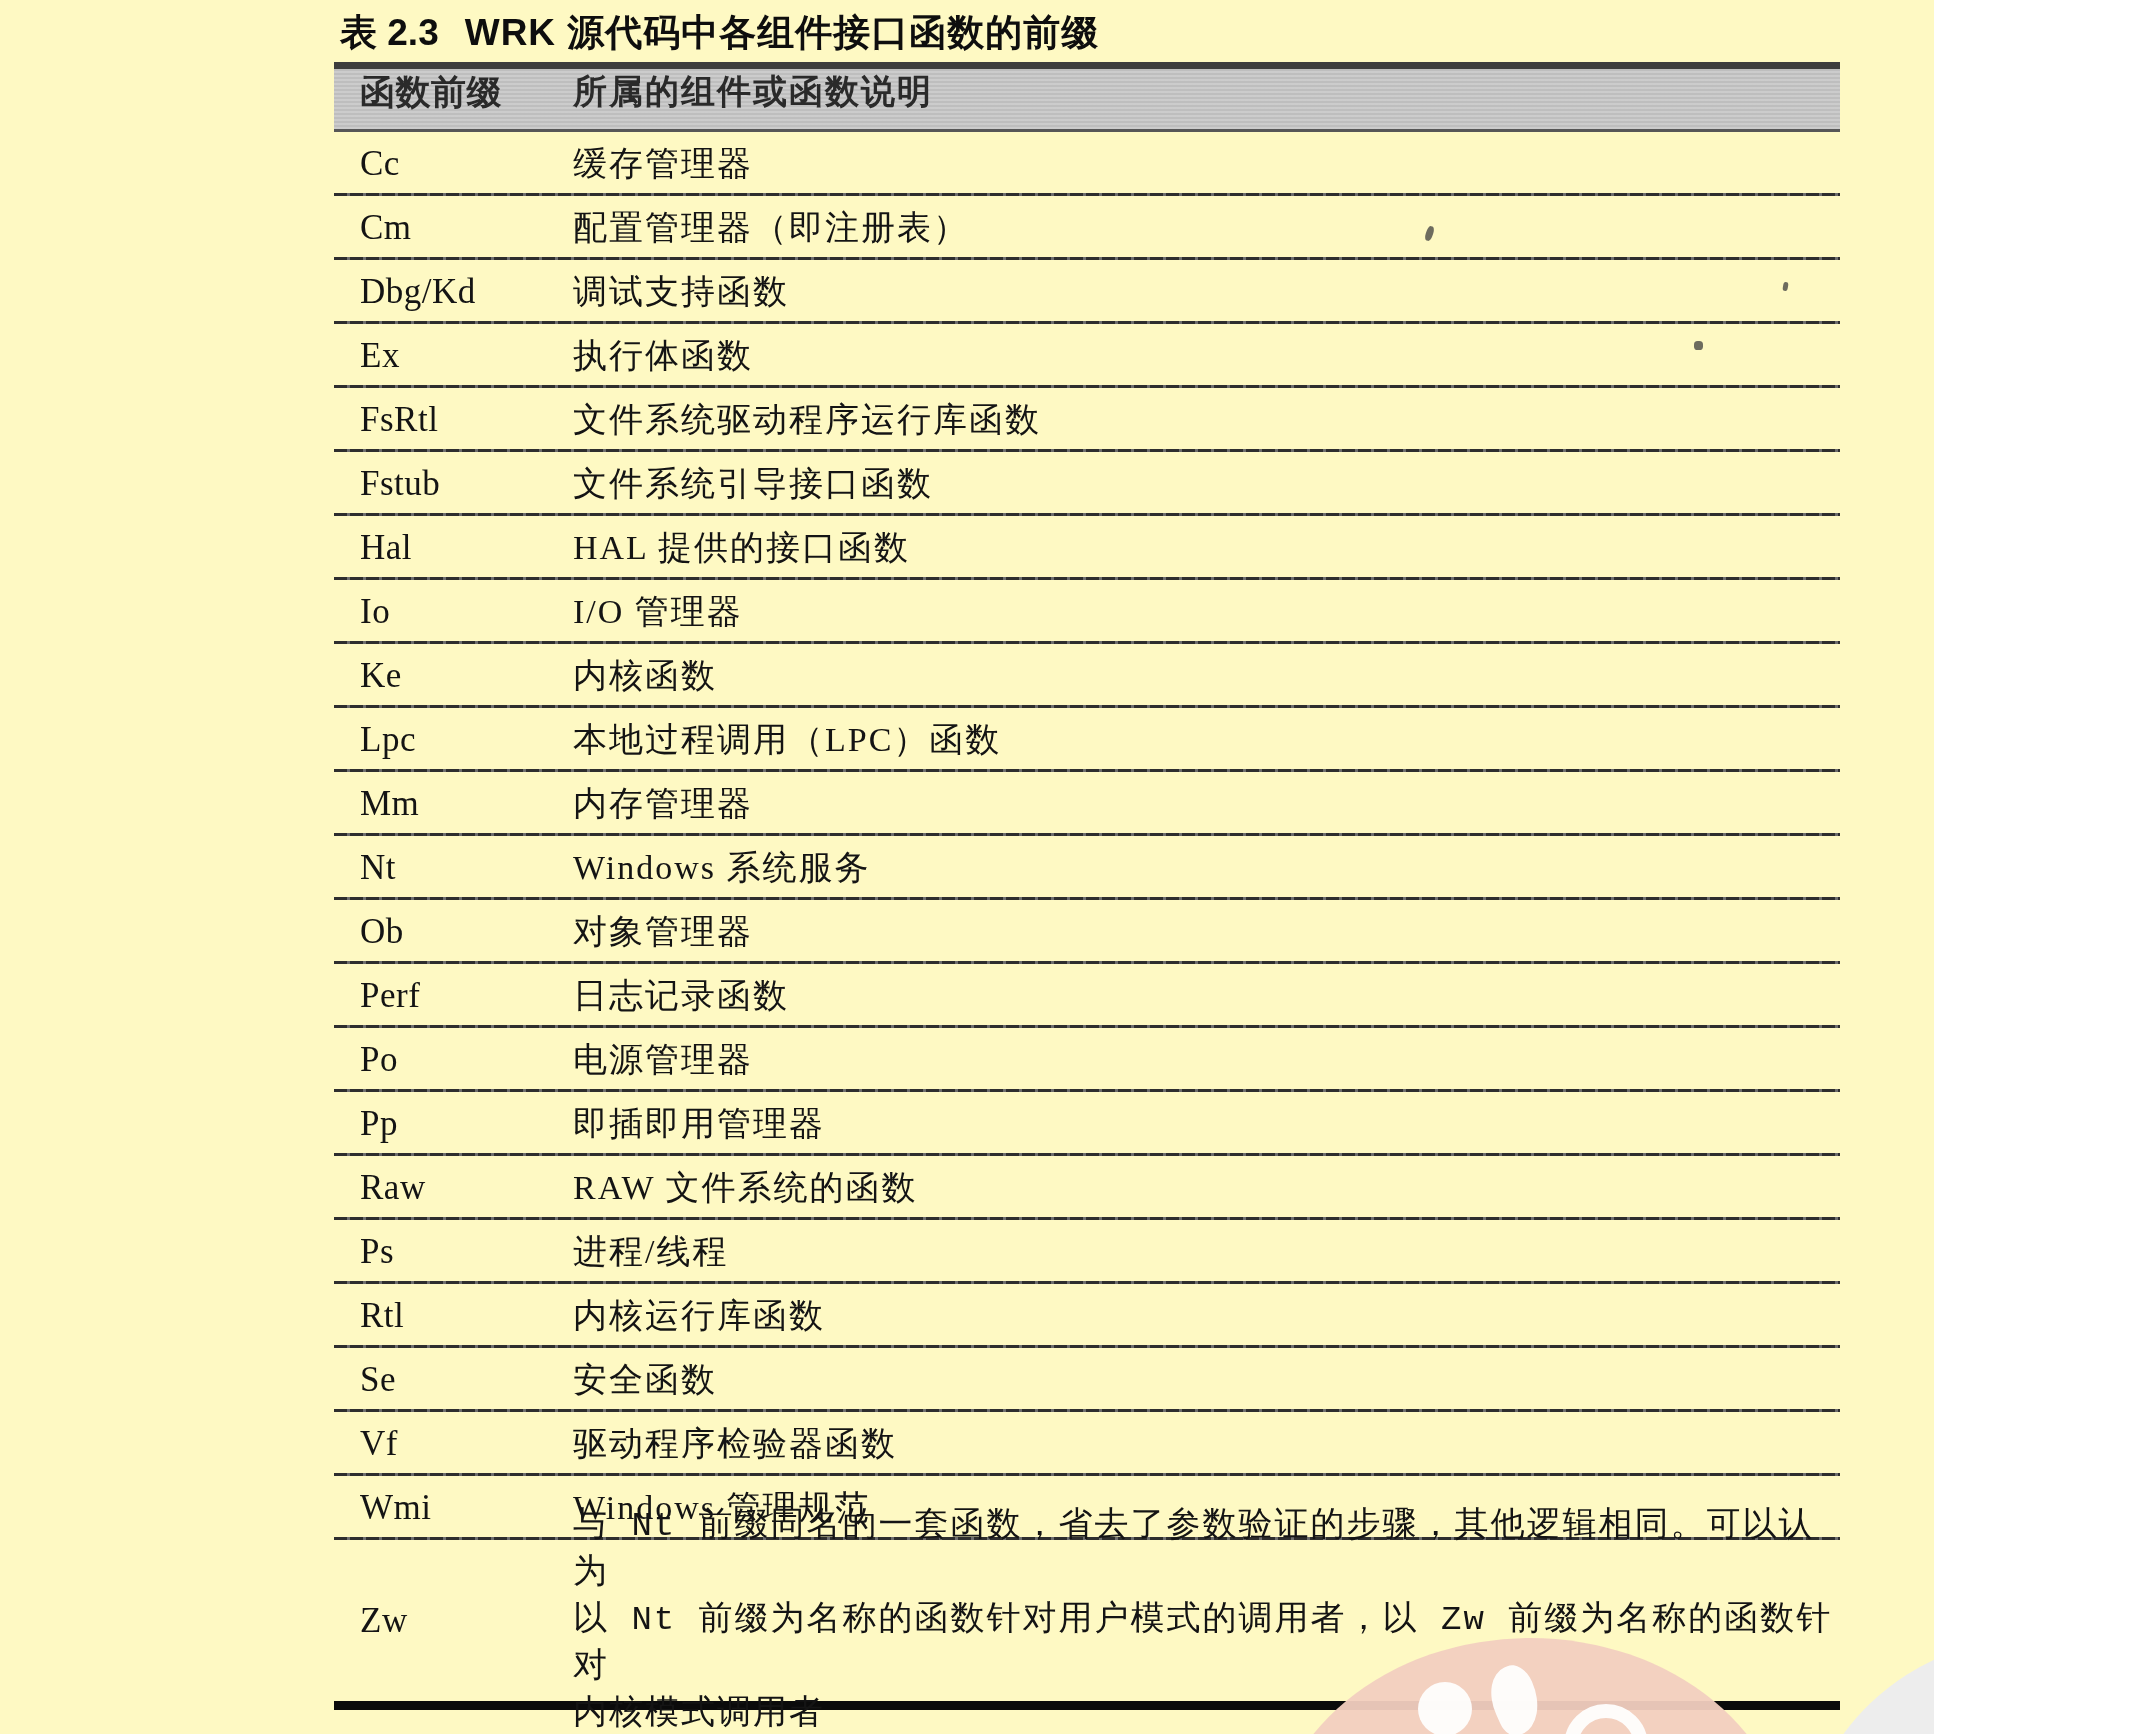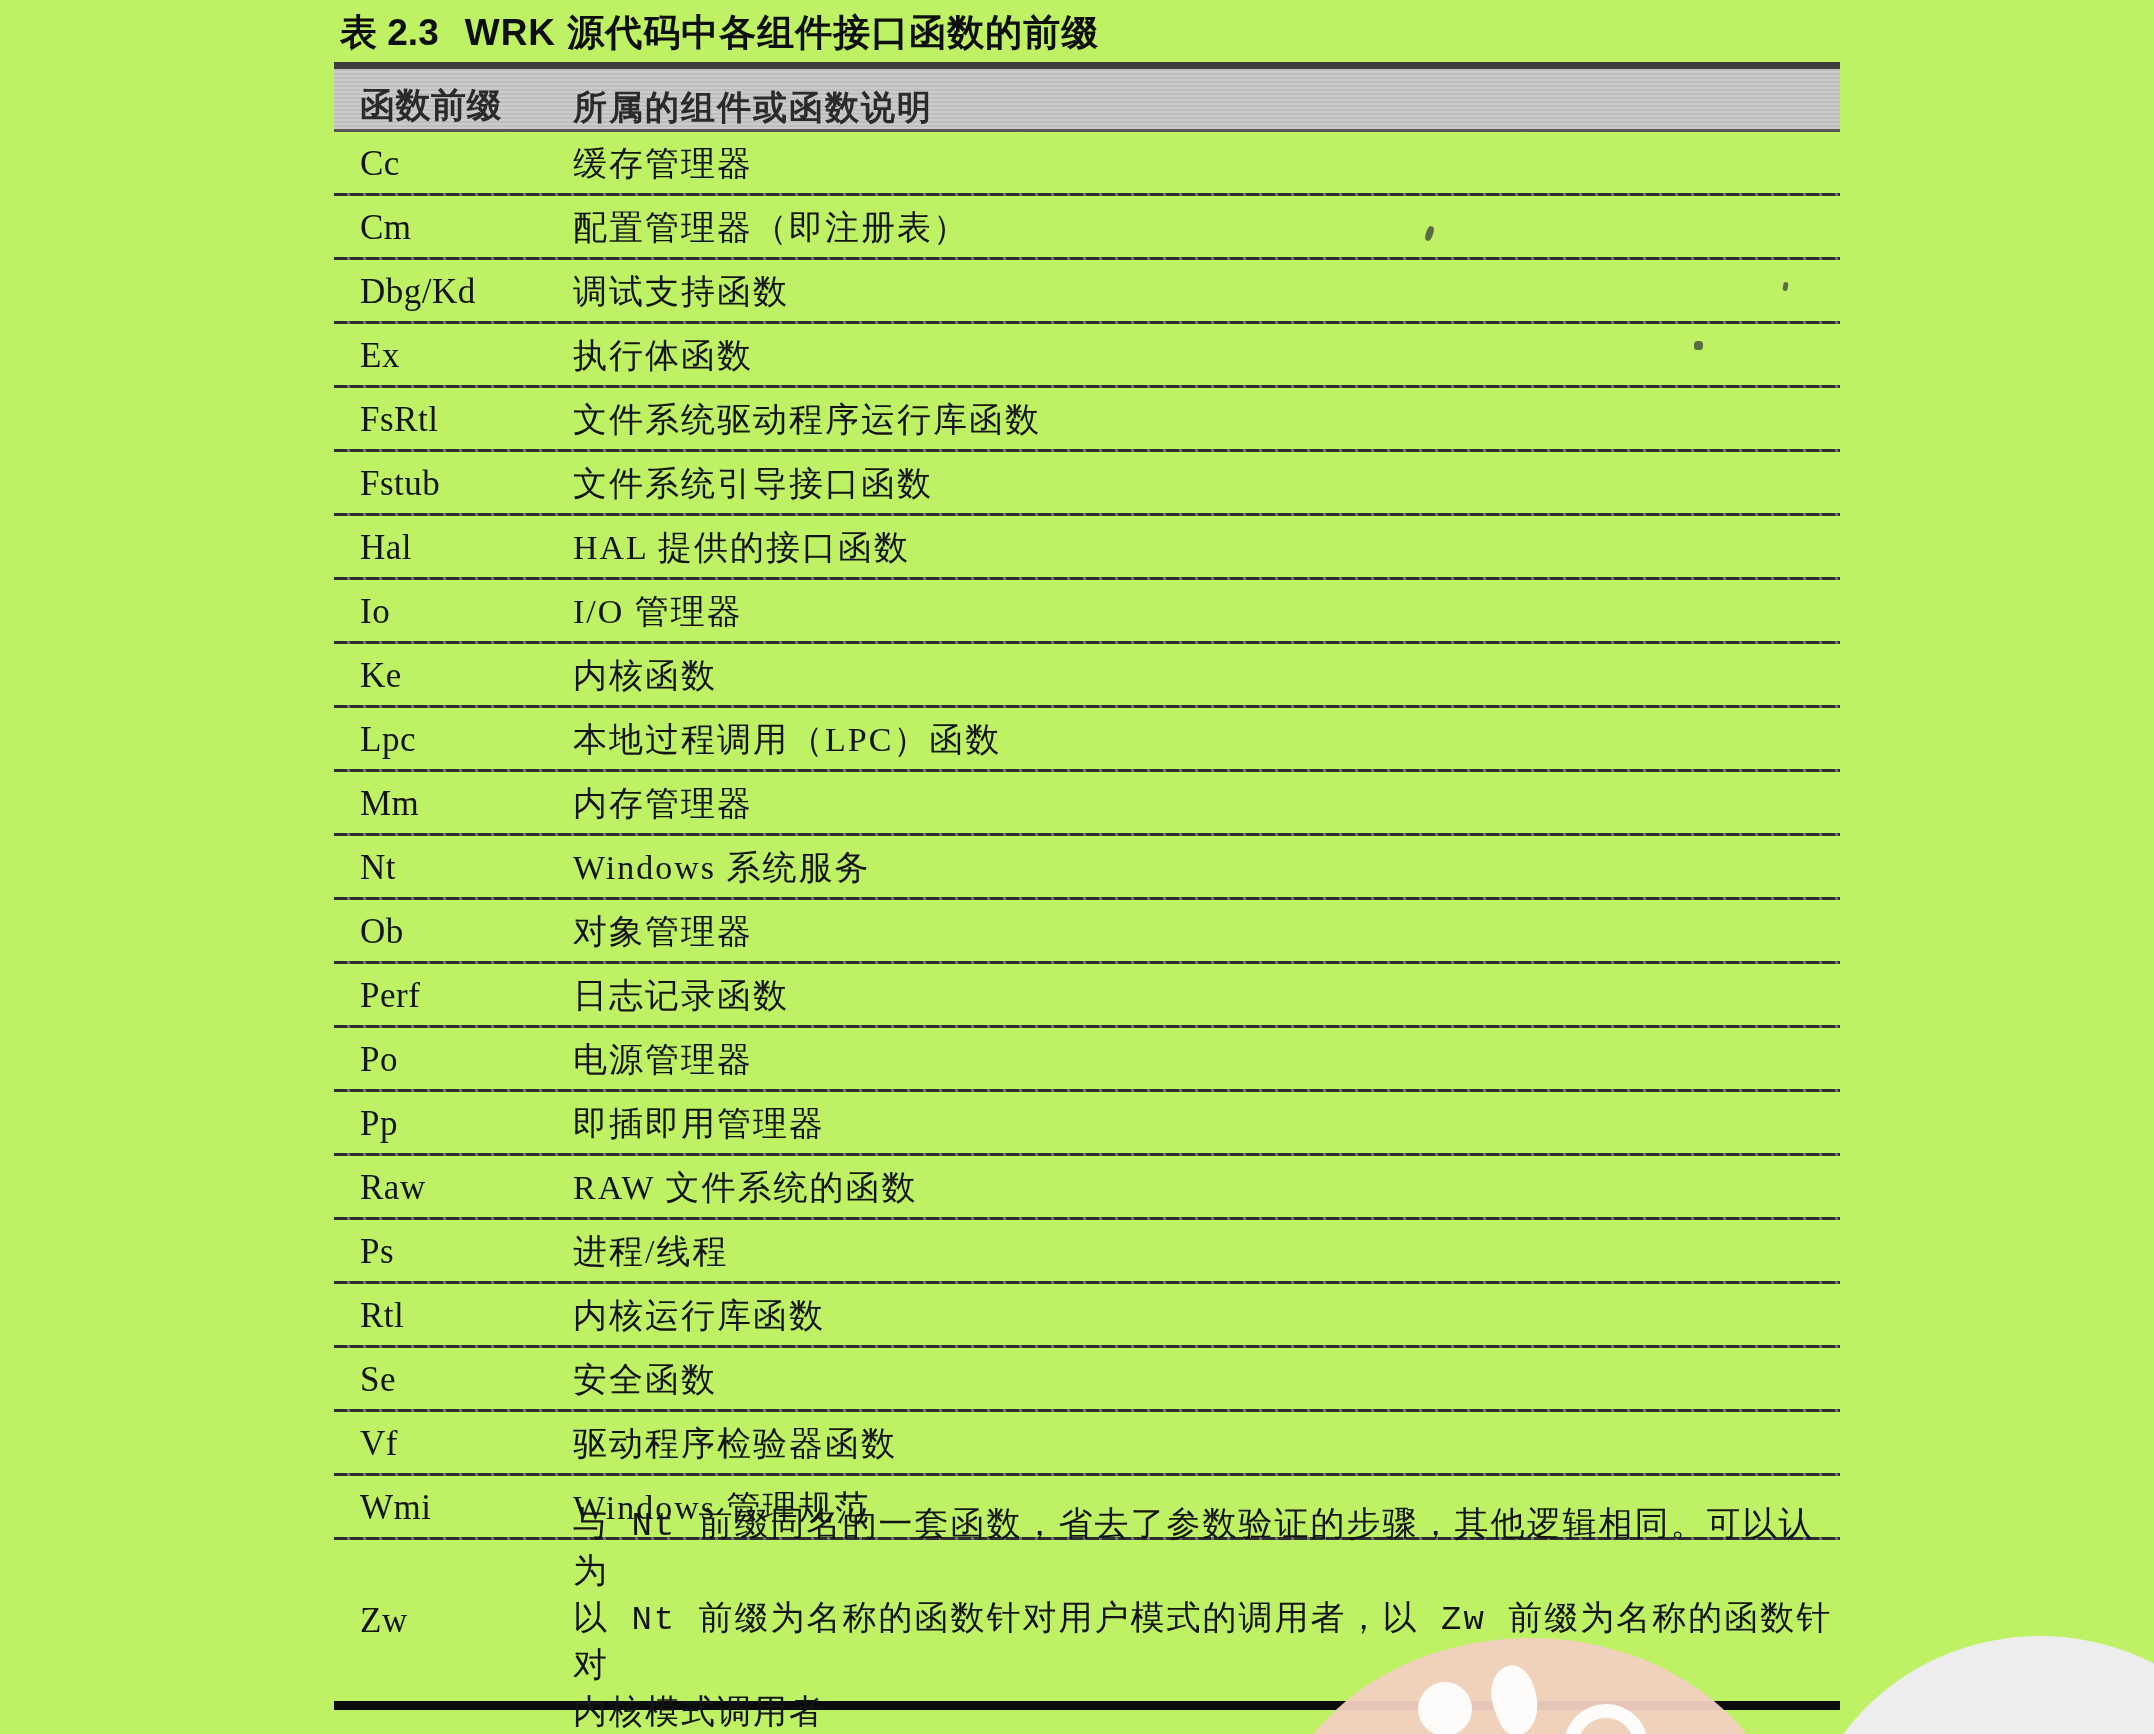--- a/index.html
+++ b/index.html
@@ -1,34 +1,34 @@
 <!DOCTYPE html>
 <html style="--header-bar: #c8c8c8; --ink: #141414; --wm-pink: #f2cfc0; --wm-gray: #ededed;"><head>
 <meta charset="utf-8">
 <style>
   html,body{margin:0;padding:0;background:#ffffff;}
   .page{
-    position:relative;width:2154px;height:1734px;background:#bef264;
+    position:relative;width:1934px;height:1734px;background:#fef9c3;
     overflow:hidden;font-family:"Liberation Serif",serif;color:#151515;
   }
   
   .caption{
     position:absolute;left:340px;top:8px;height:48px;
     font-family:"Liberation Sans",sans-serif;font-weight:700;
     font-size:37px;color:#0e0e0e;white-space:nowrap;letter-spacing:1px;
   }
   .caption .num{font-weight:800;margin-right:26px;letter-spacing:0;}
   
   .tbl{position:absolute;left:334px;top:62px;width:1506px;}
   .thead{
     box-sizing:border-box;height:70px;
     background:var(--header-bar,#c8c8c8);
     background-image:repeating-linear-gradient(0deg,rgba(255,255,255,.07) 0 2px,rgba(0,0,0,.05) 2px 4px);
     border-top:7px solid #3d3d3d;border-bottom:3px solid #575757;
-    display:flex;align-items:flex-end;
+    display:flex;align-items:flex-start;
     font-family:"Liberation Sans",sans-serif;font-weight:700;
     font-size:34px;color:#2a2a2a;letter-spacing:2px;
   }
   .row{
     display:flex;align-items:center;height:64px;
     font-size:34px;color:var(--ink,#141414);
     background-image:repeating-linear-gradient(90deg,#2e2e2e 0 13px,#6d6d6d 13px 16px);
     background-size:100% 3px;background-repeat:no-repeat;background-position:left bottom;
   }
   .row.tall{

